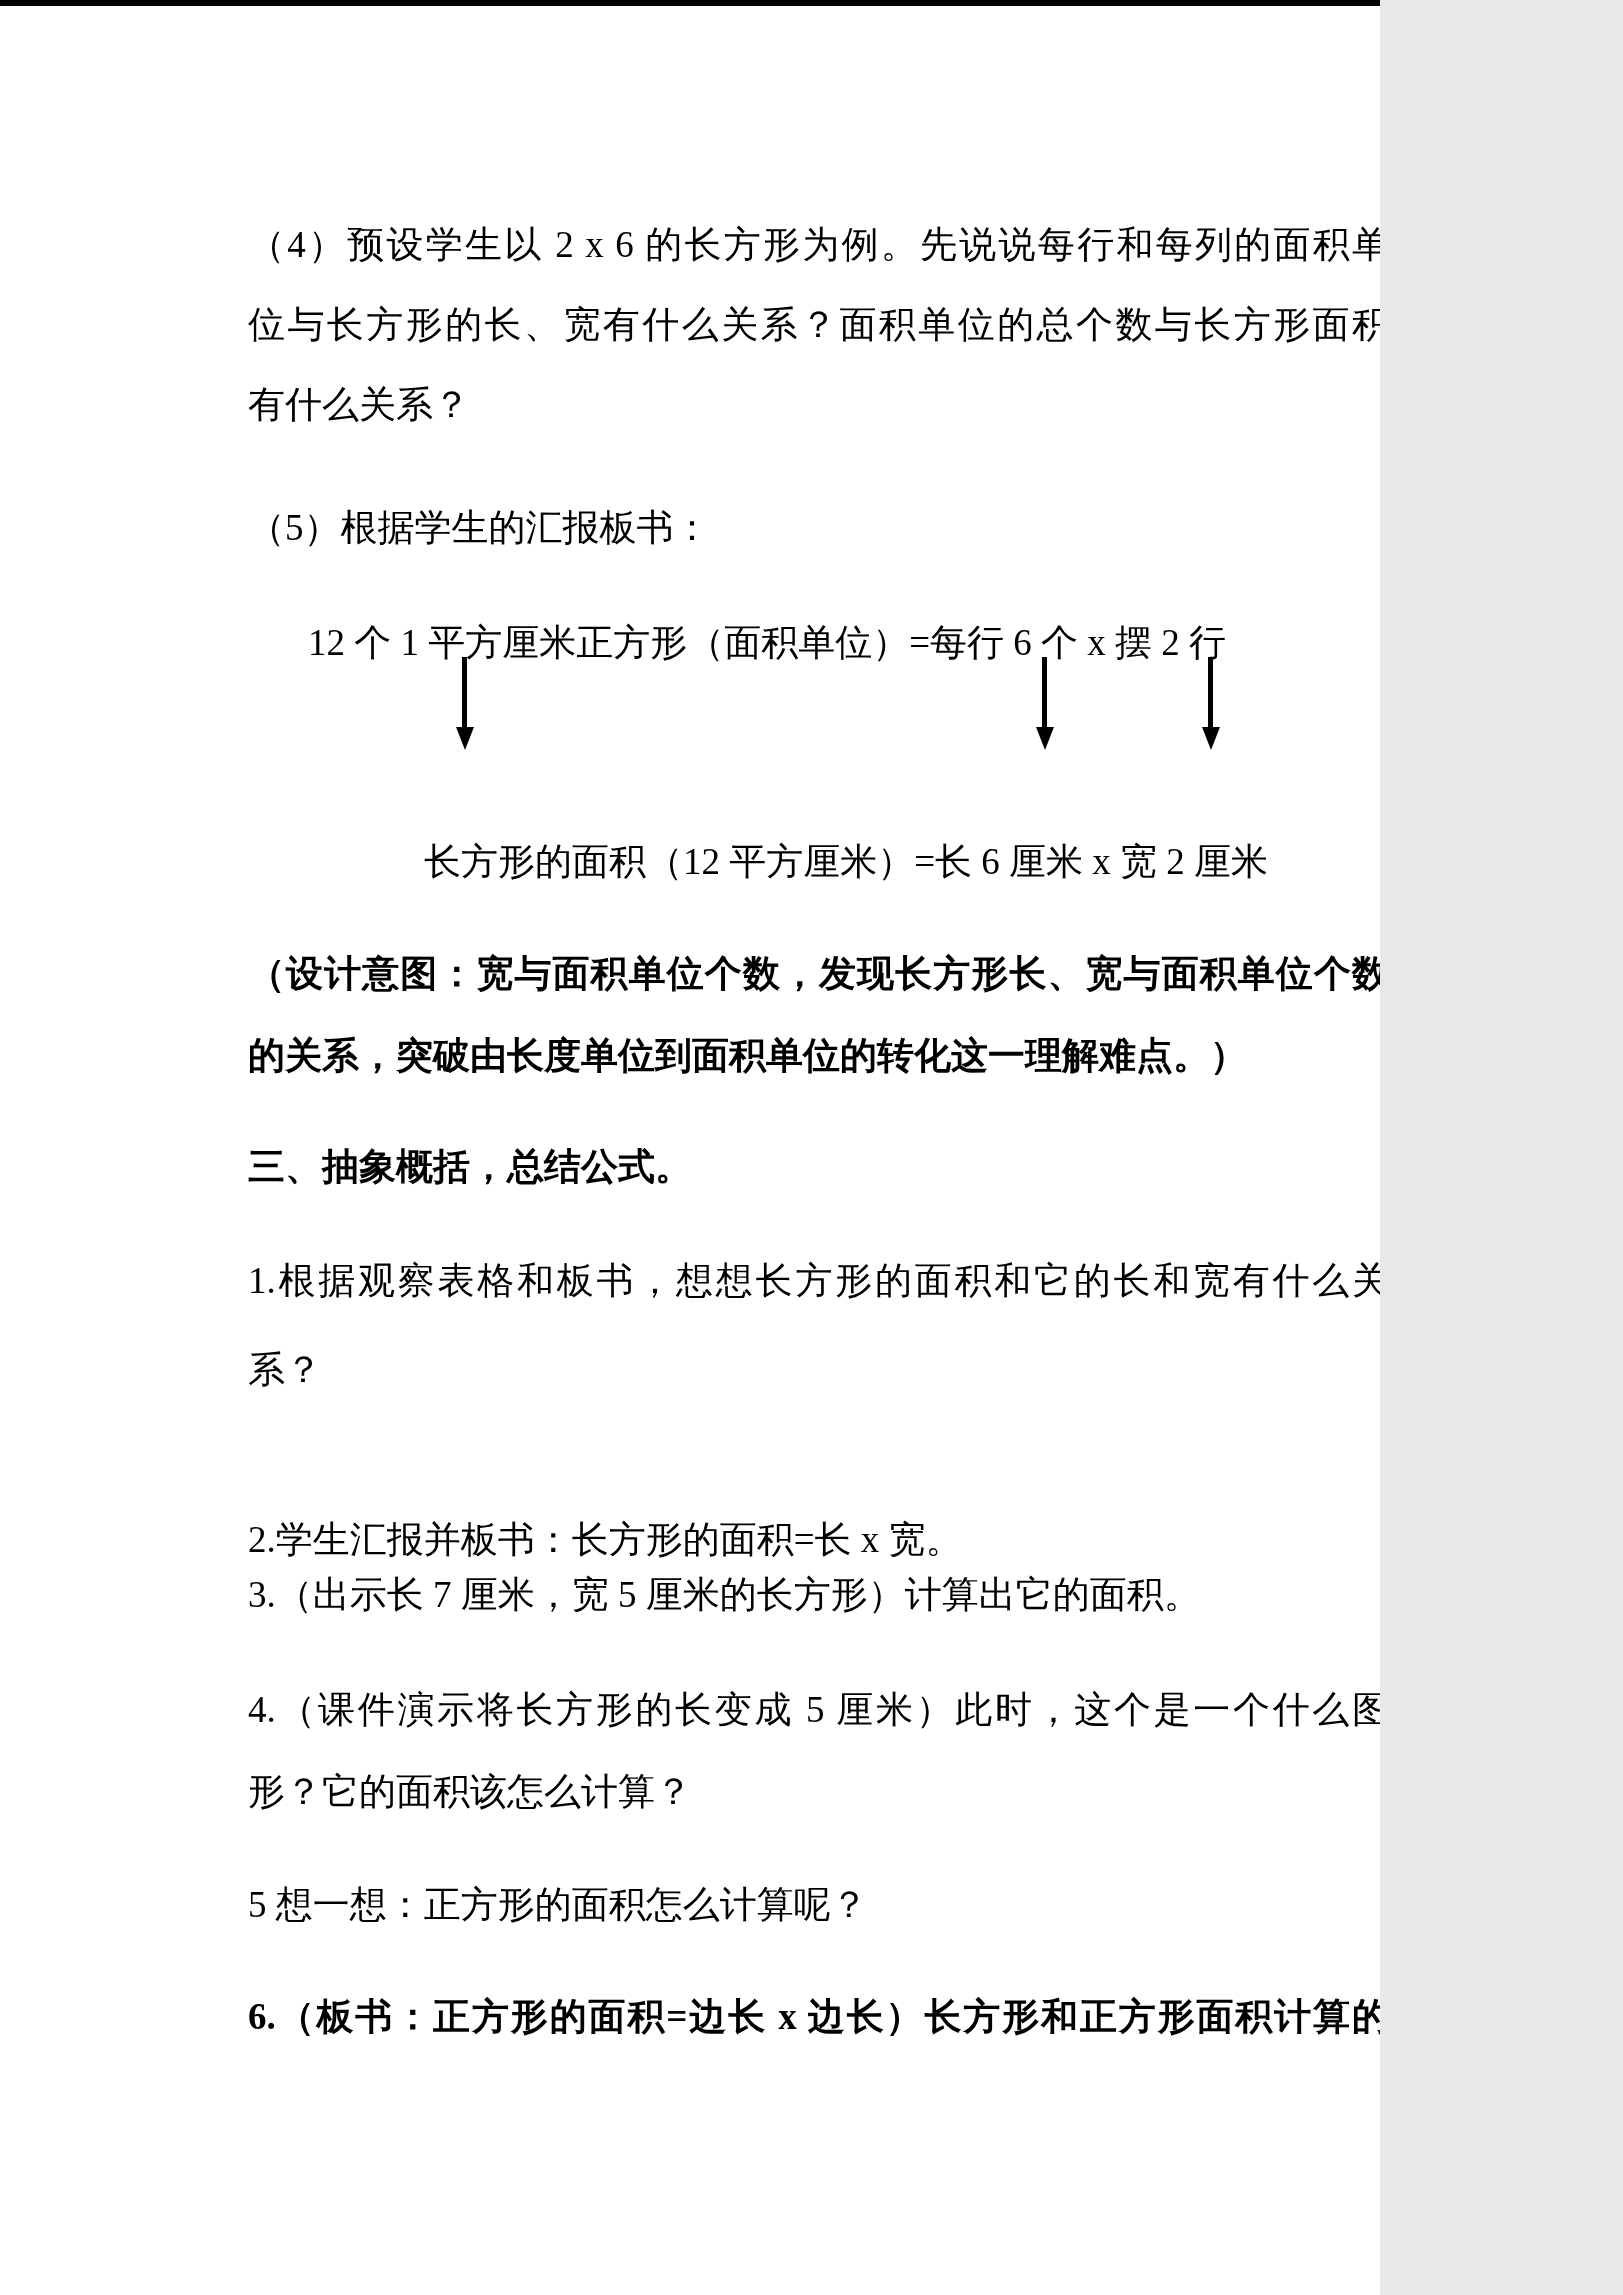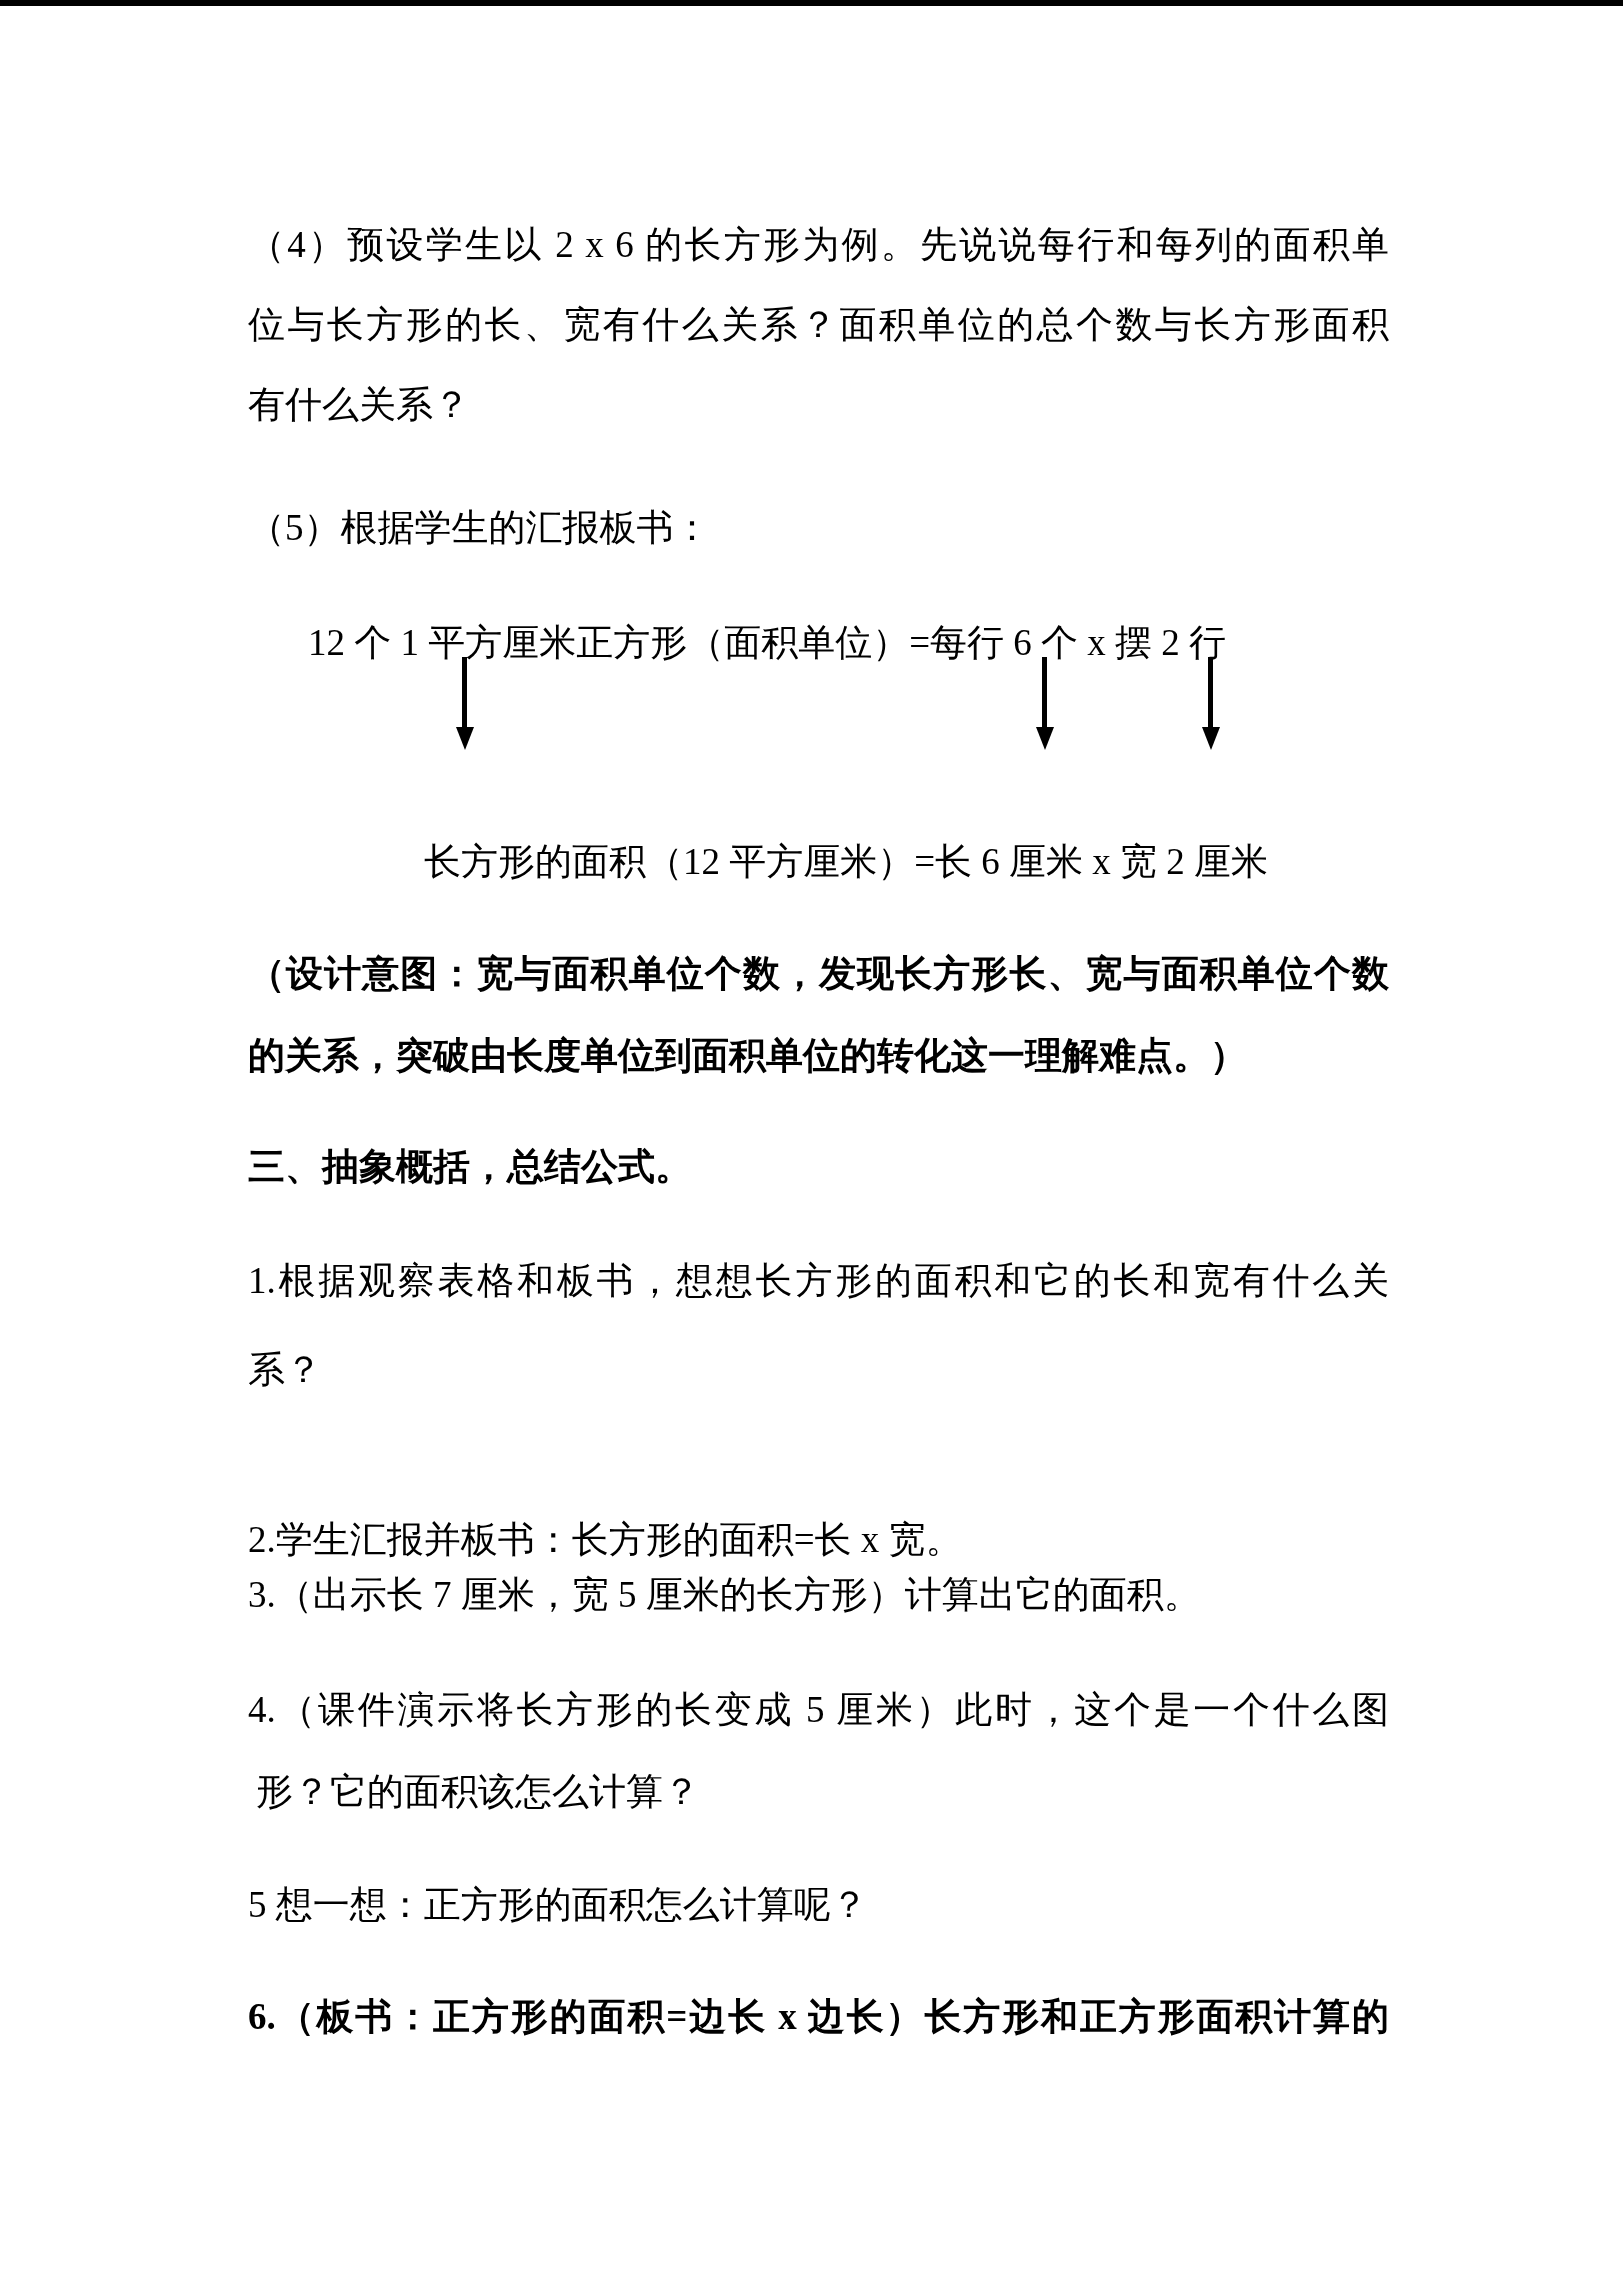--- a/index.html
+++ b/index.html
@@ -2,21 +2,21 @@
 <html style="font-size:11px"><head>
 <meta charset="utf-8">
 <style>
   html, body {
     margin: 0;
     padding: 0;
     background: #e8e8e8;
   }
   .page {
     position: relative;
-    width: 1623px;
+    width: 1380px;
     height: 2295px;
     background: #ffffff;
     color: #000000;
     font-family: "Liberation Serif", "DejaVu Serif", serif;
     overflow: hidden;
   }
   .topbar {
     position: absolute;
     top: 0; left: 0;
     width: 100%;
@@ -94,20 +94,20 @@
   <div class="line bold" style="left:248px; top:1146px;">三、抽象概括，总结公式。</div>
 
   <div class="line just" style="left:248px; top:1260px;">1.根据观察表格和板书，想想长方形的面积和它的长和宽有什么关</div>
   <div class="line" style="left:248px; top:1349px;">系？</div>
 
   <div class="line" style="left:248px; top:1471px;margin-top:48px;">2.学生汇报并板书：长方形的面积=长 x 宽。</div>
 
   <div class="line" style="left:248px; top:1574px;">3.（出示长 7 厘米，宽 5 厘米的长方形）计算出它的面积。</div>
 
   <div class="line just" style="left:248px; top:1689px;">4.（课件演示将长方形的长变成 5 厘米）此时，这个是一个什么图</div>
-  <div class="line" style="left:248px; top:1771px;margin-left:8px;">形？它的面积该怎么计算？</div>
+  <div class="line" style="left:248px; top:1771px;">形？它的面积该怎么计算？</div>
 
   <div class="line" style="left:248px; top:1884px;">5 想一想：正方形的面积怎么计算呢？</div>
 
   <div class="line just" style="left:248px; top:1996px;font-weight:bold;">6.（板书：正方形的面积=边长 x 边长）长方形和正方形面积计算的</div>
 
 </div>
 
 
 </body></html>

